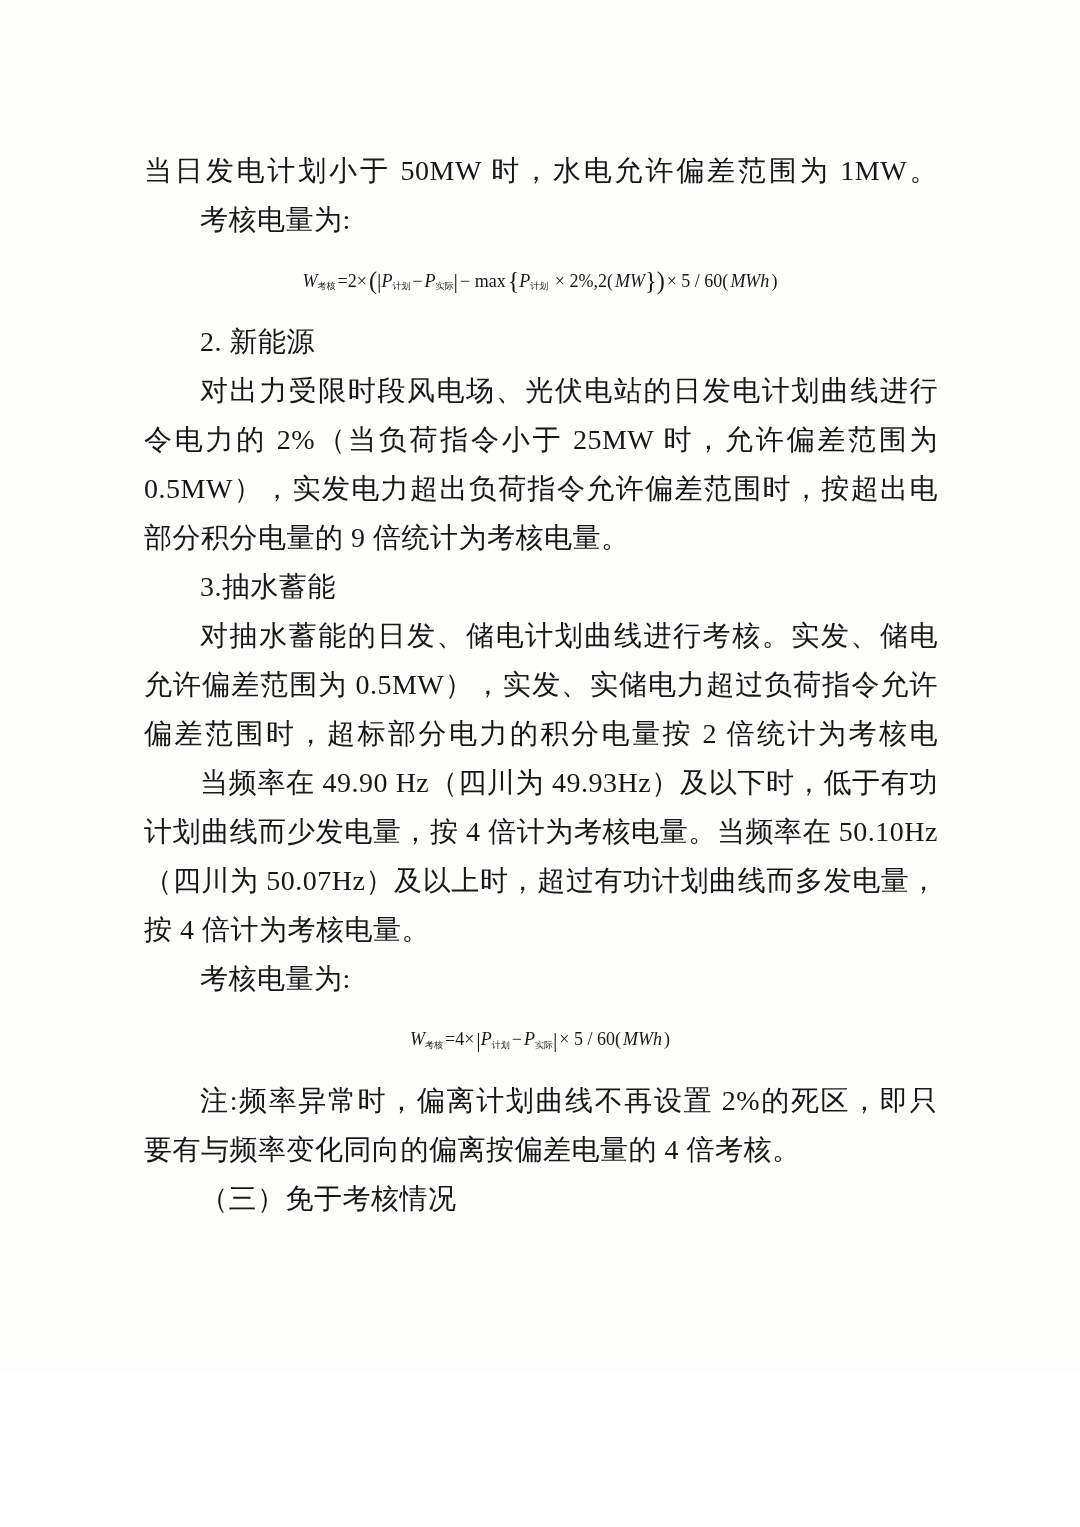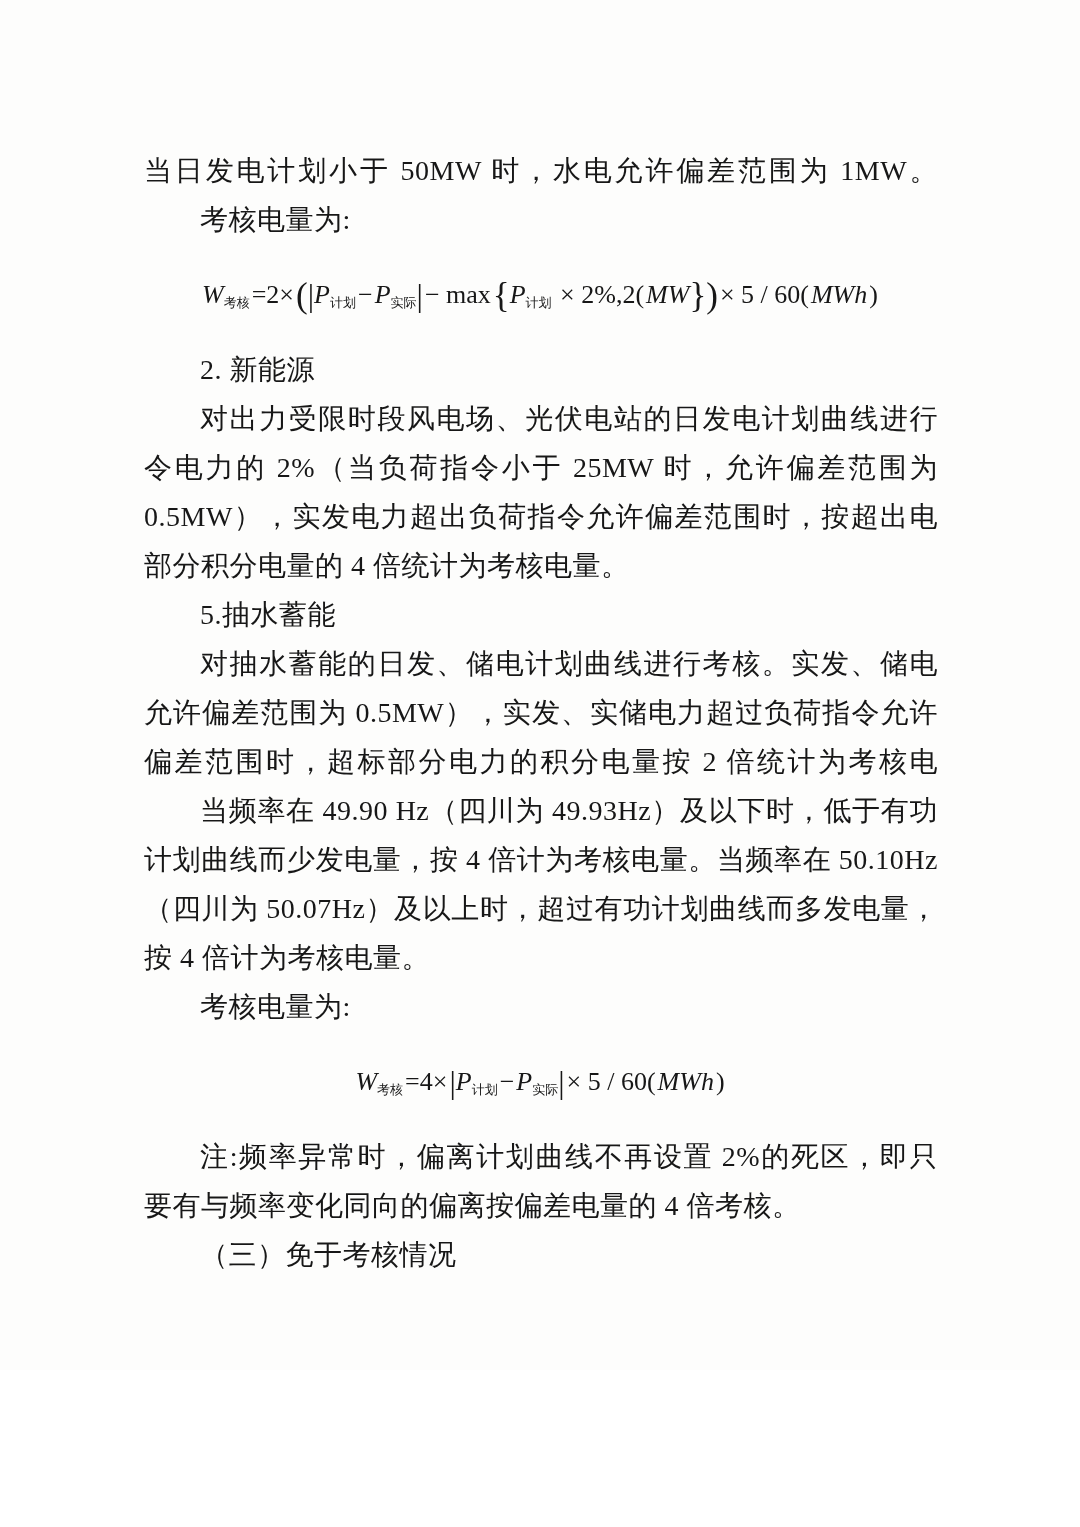--- a/index.html
+++ b/index.html
@@ -33,23 +33,23 @@
   .fill {
     text-align: justify;
     text-align-last: justify;
   }
   .indent {
     text-indent: 2em;
   }
   .formula {
     height: 49px;
     line-height: 49px;
-    margin: 26px 0;
+    margin: 12px 0;
     text-align: center;
-    font-size: 26px;
+    font-size: 18px;
     letter-spacing: 0;
     white-space: nowrap;
   }
   .fv {
     font-style: italic;
   }
   .fop {
     padding: 0 2px;
   }
   .fsub {
@@ -87,22 +87,22 @@
     <div class="line indent">考核电量为:</div>
 
     <div class="formula">
       <span class="fv">W</span><sub class="fsub">考核</sub><span class="fop">=2×</span><span class="fbig">(</span><span class="fbar">|</span><span class="fv">P</span><sub class="fsub">计划</sub><span class="fop">−</span><span class="fv">P</span><sub class="fsub">实际</sub><span class="fbar">|</span><span class="fop">− max</span><span class="fbig">{</span><span class="fv">P</span><sub class="fsub">计划</sub><span class="fop"> × 2%,2(</span><span class="fv">MW</span><span class="fbig">}</span><span class="fbig">)</span><span class="fop">× 5 / 60(</span><span class="fv">MWh</span><span class="fop">)</span>
     </div>
 
     <div class="line indent">2. 新能源</div>
     <div class="line indent fill">对出力受限时段风电场、光伏电站的日发电计划曲线进行</div>
     <div class="line fill">令电力的 2%（当负荷指令小于 25MW 时，允许偏差范围为</div>
     <div class="line fill">0.5MW），实发电力超出负荷指令允许偏差范围时，按超出电力</div>
-    <div class="line">部分积分电量的 4 倍统计为考核电量。</div>
-    <div class="line indent">5.抽水蓄能</div>
+    <div class="line">部分积分电量的 9 倍统计为考核电量。</div>
+    <div class="line indent">3.抽水蓄能</div>
     <div class="line indent fill">对抽水蓄能的日发、储电计划曲线进行考核。实发、储电</div>
     <div class="line fill">允许偏差范围为 0.5MW），实发、实储电力超过负荷指令允许</div>
     <div class="line fill">偏差范围时，超标部分电力的积分电量按 2 倍统计为考核电量。</div>
     <div class="line indent fill">当频率在 49.90 Hz（四川为 49.93Hz）及以下时，低于有功</div>
     <div class="line fill">计划曲线而少发电量，按 4 倍计为考核电量。当频率在 50.10Hz</div>
     <div class="line fill">（四川为 50.07Hz）及以上时，超过有功计划曲线而多发电量，</div>
     <div class="line">按 4 倍计为考核电量。</div>
     <div class="line indent">考核电量为:</div>
 
     <div class="formula">

